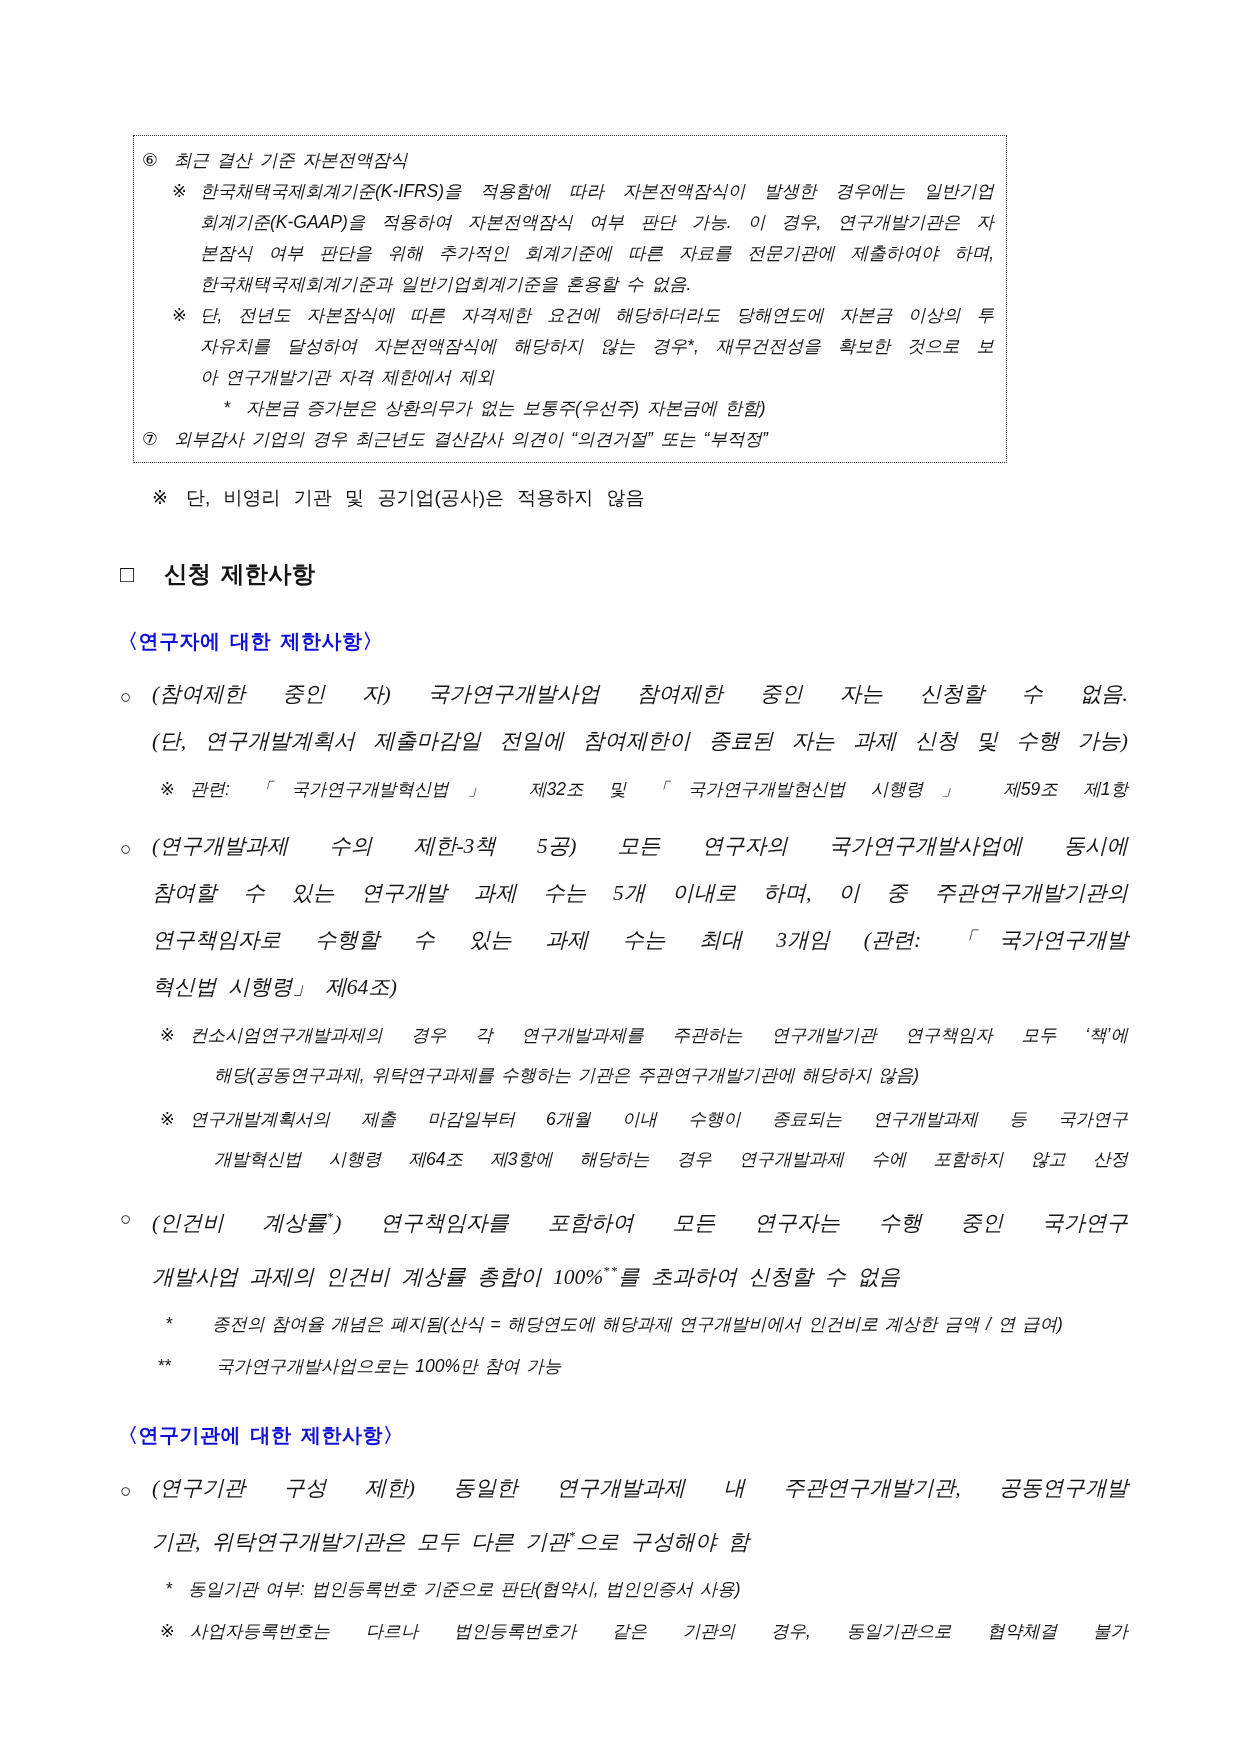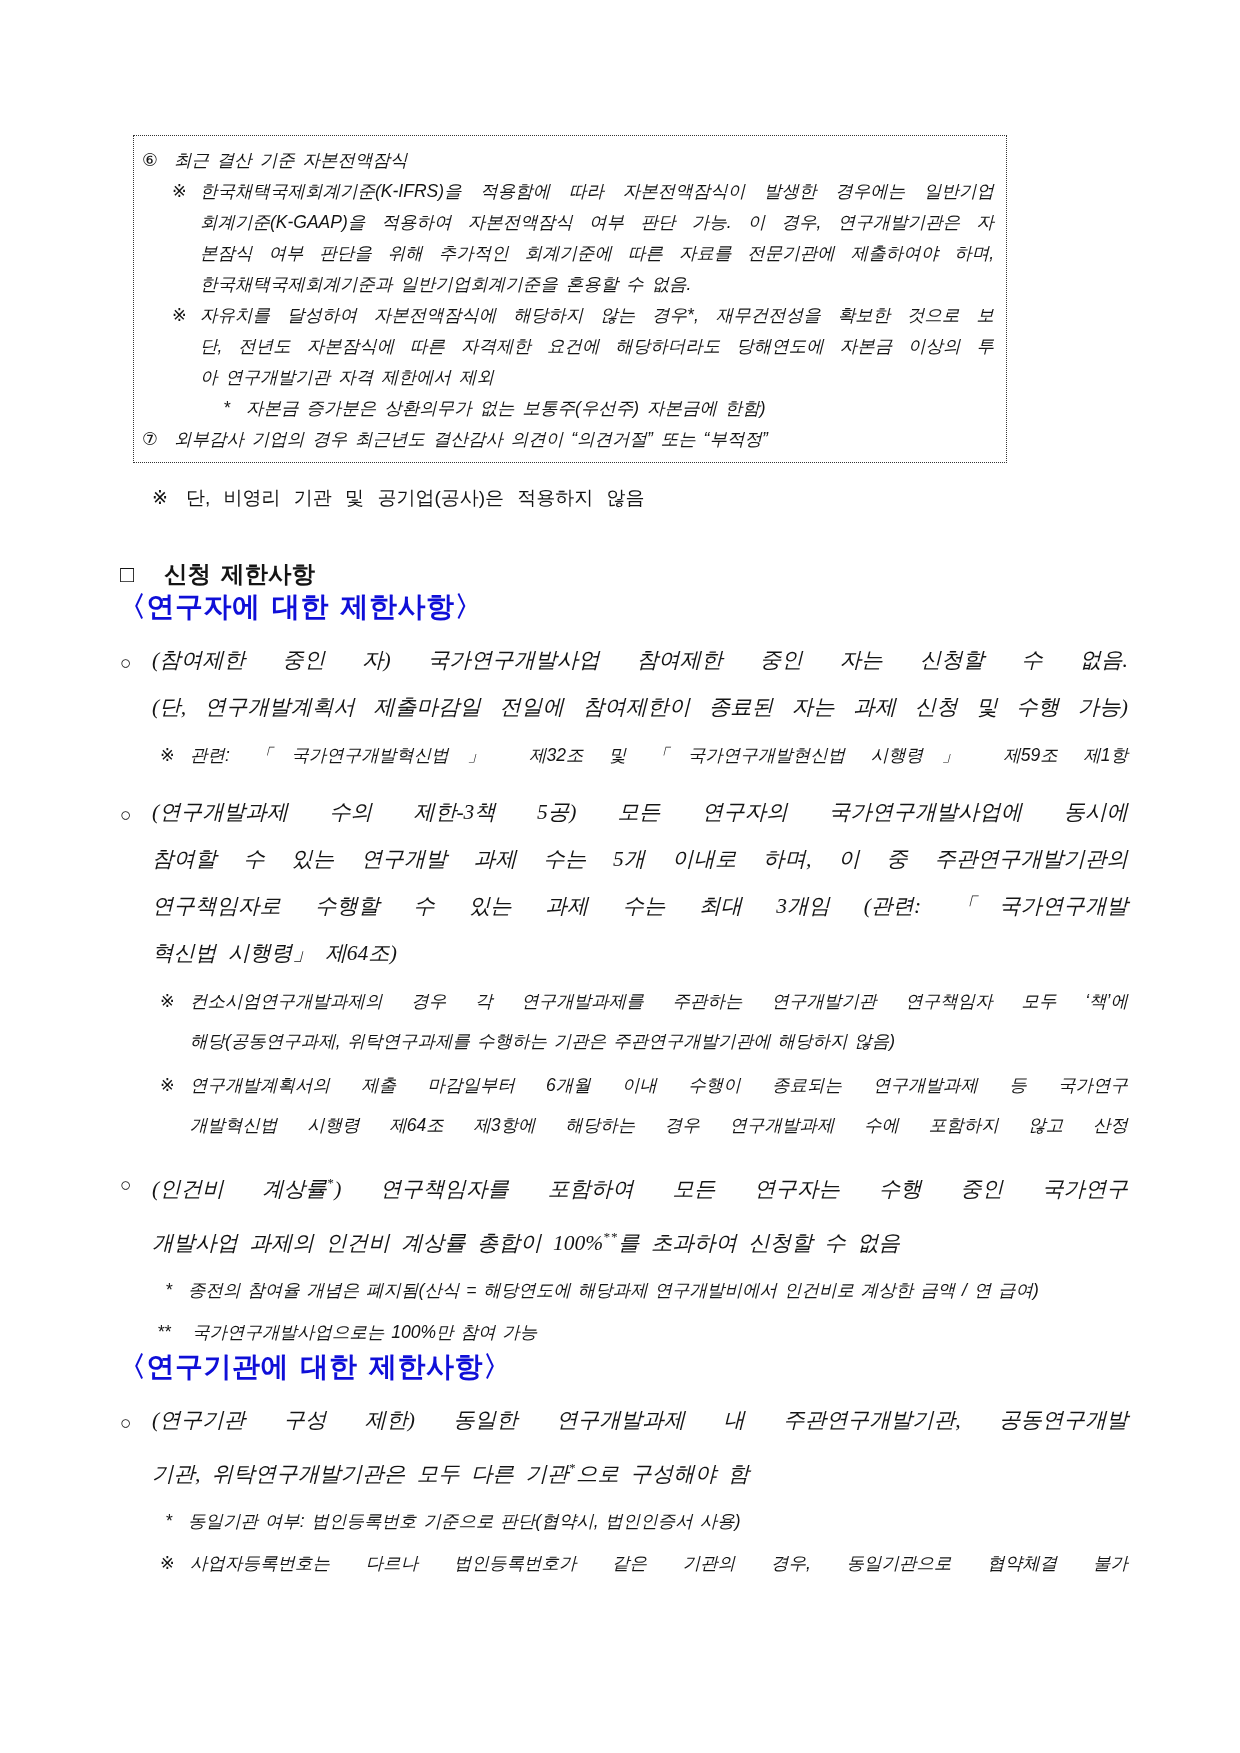--- a/index.html
+++ b/index.html
@@ -26,36 +26,36 @@
   
   .exc{margin:20px 0 0 32px;font-family:"Liberation Sans","DejaVu Sans",sans-serif;
        font-size:19px;line-height:30px;word-spacing:8px;display:flex;}
   .exc .mk{width:34px;}
 
   
   .sec{margin-top:44px;font-size:23.5px;font-weight:bold;line-height:34px;display:flex;word-spacing:4px;}
   .sec .mk{width:44px;font-weight:normal;}
 
   
-  .bluehead{color:var(--accent,#0f0fd8);font-size:28px;font-weight:bold;
+  .bluehead{margin-top:34px;color:var(--accent,#0f0fd8);font-size:20px;font-weight:bold;
             line-height:32px;letter-spacing:.5px;word-spacing:4px;margin-left:-2px;}
 
   
   .bullet{display:flex;margin-top:14px;font-size:21.5px;line-height:47px;word-spacing:6px;}
   .bullet .mk{width:32px;font-size:19px;padding-top:2px;}
   .pline{min-height:47px;}
   sup.star{font-size:13px;vertical-align:9px;letter-spacing:1px;}
 
   
   .note{display:flex;font-family:"Liberation Sans","DejaVu Sans",sans-serif;
         font-size:17.5px;line-height:40px;word-spacing:2px;margin-top:4px;}
   .note.nx{margin-left:40px;}  .note.nx .mk{width:30px;}
   .note.ns{margin-left:46px;}  .note.ns .mk{width:22px;}
   .note.nd{margin-left:38px;}  .note.nd .mk{width:34px;}
-  .note .sub2{}
+  .note .sub2{margin-left:24px;}
   .smallnote{line-height:38px;}
 </style>
 </head>
 <body>
 
 <div class="page">
 
   <div class="box">
     <div class="row">
       <span class="mk mk6">⑥</span>
@@ -66,22 +66,22 @@
       <div class="lines">
         <div class="j">한국채택국제회계기준(K-IFRS)을 적용함에 따라 자본전액잠식이 발생한 경우에는 일반기업</div>
         <div class="j">회계기준(K-GAAP)을 적용하여 자본전액잠식 여부 판단 가능. 이 경우, 연구개발기관은 자</div>
         <div class="j">본잠식 여부 판단을 위해 추가적인 회계기준에 따른 자료를 전문기관에 제출하여야 하며,</div>
         <div>한국채택국제회계기준과 일반기업회계기준을 혼용할 수 없음.</div>
       </div>
     </div>
     <div class="row ind1">
       <span class="mk mkx">※</span>
       <div class="lines">
+        <div class="j">단, 전년도 자본잠식에 따른 자격제한 요건에 해당하더라도 당해연도에 자본금 이상의 투</div>
         <div class="j">자유치를 달성하여 자본전액잠식에 해당하지 않는 경우*, 재무건전성을 확보한 것으로 보</div>
-        <div class="j">단, 전년도 자본잠식에 따른 자격제한 요건에 해당하더라도 당해연도에 자본금 이상의 투</div>
         <div>아 연구개발기관 자격 제한에서 제외</div>
       </div>
     </div>
     <div class="row ind2">
       <span class="mk mks">*</span>
       <div class="lines">
         <div>자본금 증가분은 상환의무가 없는 보통주(우선주) 자본금에 한함)</div>
       </div>
     </div>
     <div class="row">

